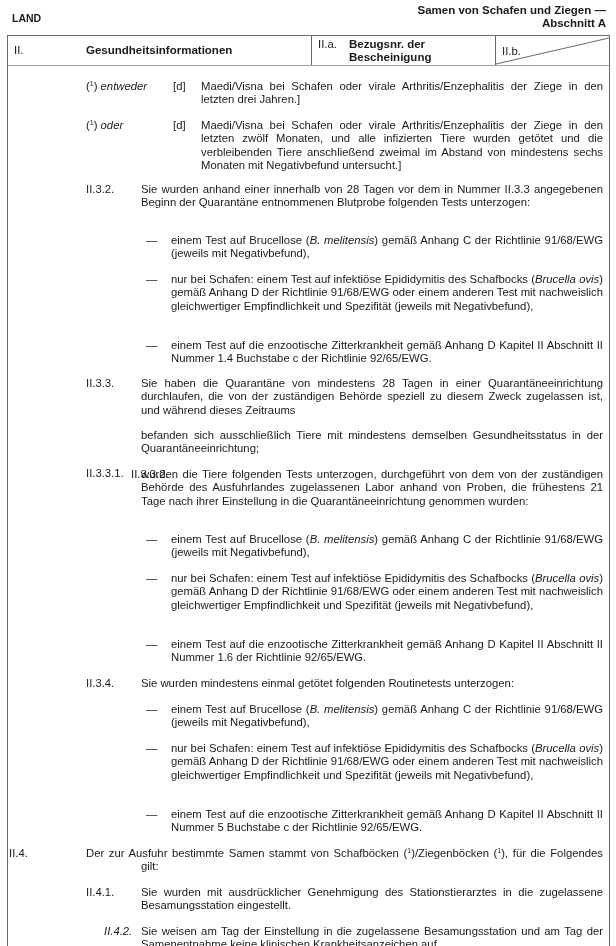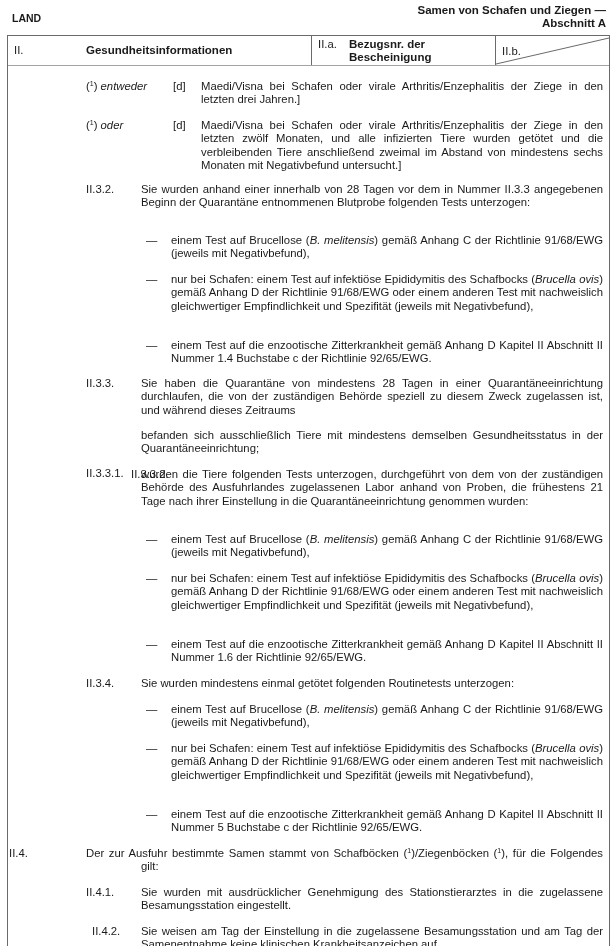--- a/index.html
+++ b/index.html
@@ -112,17 +112,17 @@
 
     <div class="lbl" style="left:138px; top:742px;">—</div>
     <div class="blk" style="left:163px; top:742px; width:432px;">einem Test auf die enzootische Zitterkrankheit gemäß Anhang D Kapitel II Abschnitt II Nummer 5 Buchstabe c der Richtlinie 92/65/EWG.</div>
 
     <div class="lbl" style="left:1px; top:781px;">II.4.</div>
     <div class="blk" style="left:78px; top:781px; width:517px; padding-left:55px; text-indent:-55px; box-sizing:border-box;"><span>Der zur Ausfuhr bestimmte Samen stammt von Schafböcken (</span><sup>1</sup><span>)/Ziegenböcken (</span><sup>1</sup><span>), für die Folgendes gilt:</span></div>
 
     <div class="lbl" style="left:78px; top:820px;">II.4.1.</div>
     <div class="blk" style="left:133px; top:820px; width:462px;">Sie wurden mit ausdrücklicher Genehmigung des Stationstierarztes in die zugelassene Besamungsstation eingestellt.</div>
 
-    <div class="lbl" style="left:84px; top:859px;">II.4.2.</div>
+    <div class="lbl" style="left:96px; top:859px;font-style:italic;">II.4.2.</div>
     <div class="blk" style="left:133px; top:859px; width:462px;">Sie weisen am Tag der Einstellung in die zugelassene Besamungsstation und am Tag der Samenentnahme keine klinischen Krankheitsanzeichen auf.</div>
 
   </div>
 </div>
 
 </body></html>

